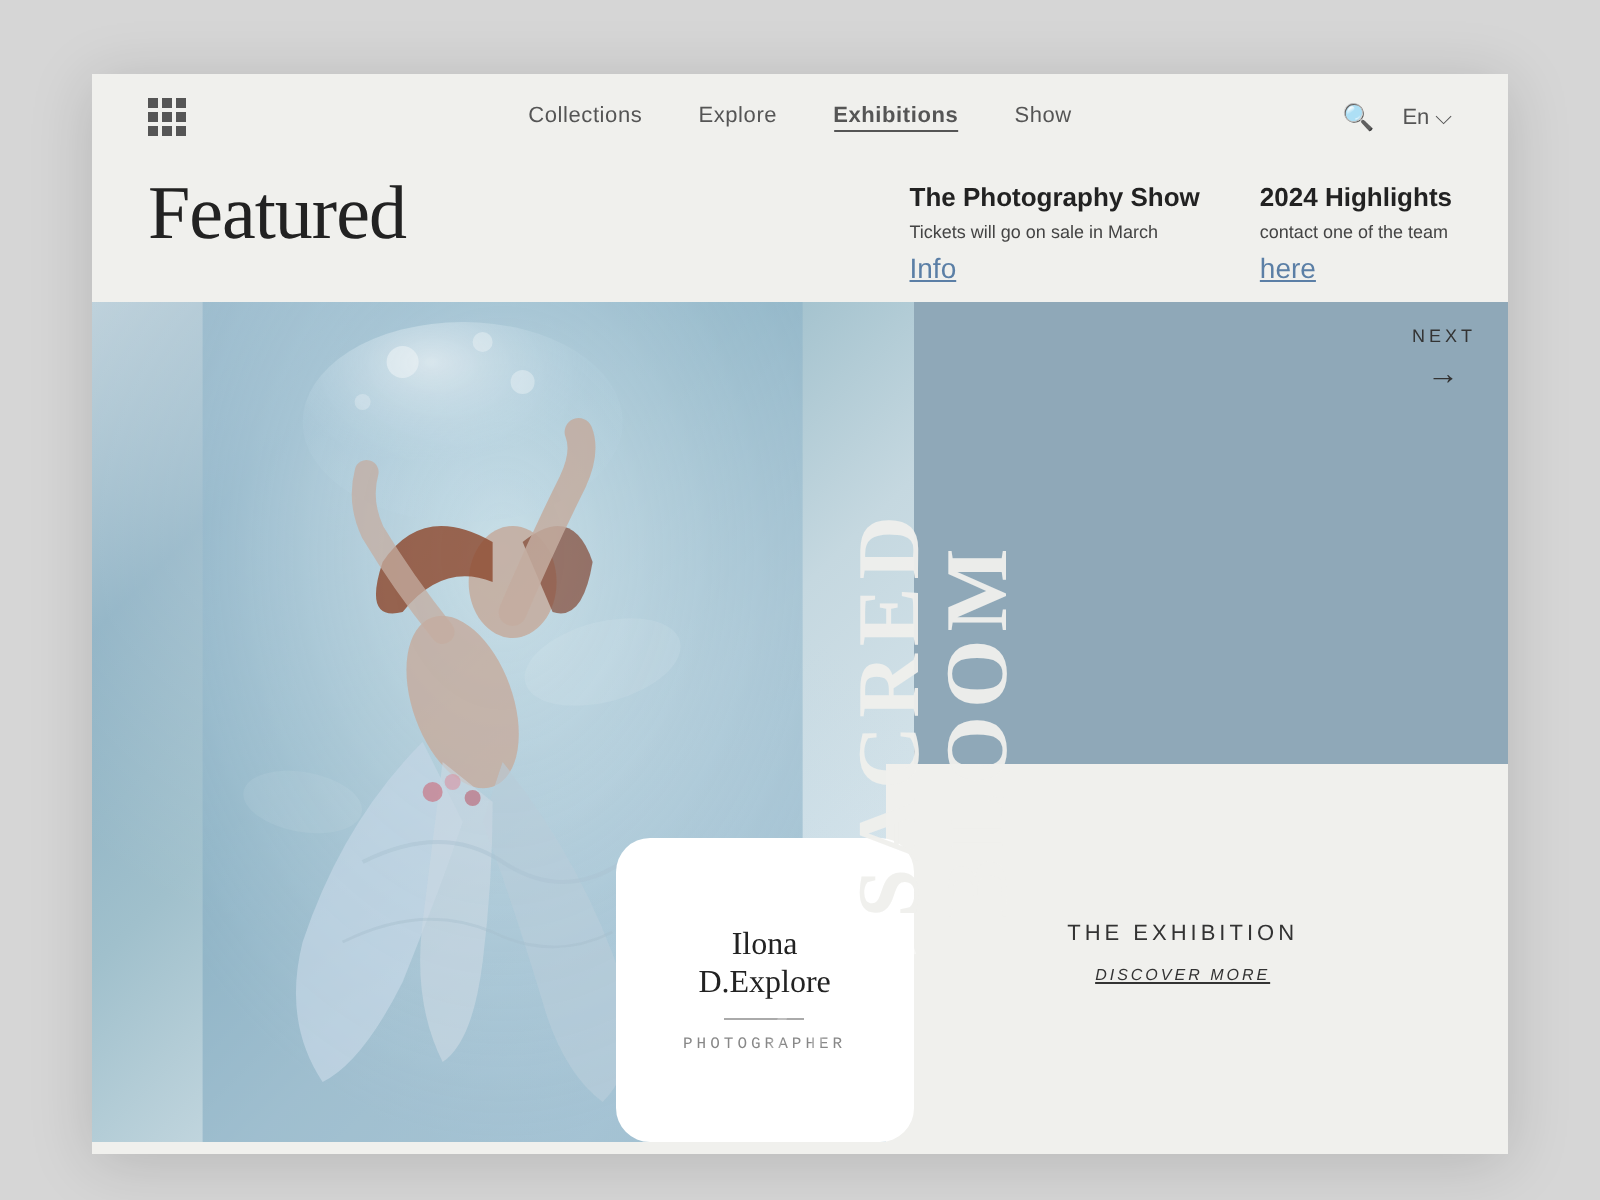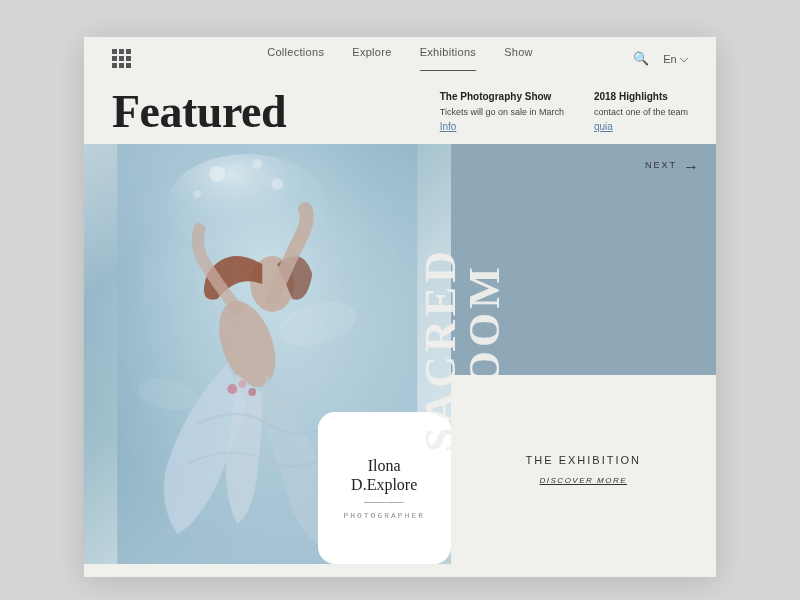--- a/index.html
+++ b/index.html
@@ -9,21 +9,21 @@
       display: flex;
       justify-content: center;
       align-items: center;
       width: 800px;
       height: 600px;
       font-family: 'Georgia', serif;
       overflow: hidden;
     }
 
     .page-wrapper {
-      width: 632px;
+      width: 708px;
       height: 540px;
       background: #f0f0ed;
       position: relative;
       box-shadow: 0 4px 30px rgba(0,0,0,0.15);
       margin-top: 13px;
     }
 
     
     .navbar {
       display: flex;
@@ -62,21 +62,22 @@
       font-family: 'Arial', sans-serif;
       font-size: 11px;
       color: #555;
       text-decoration: none;
       cursor: pointer;
       letter-spacing: 0.3px;
     }
 
     .nav-link.active {
       border-bottom: 1.5px solid #555;
-      padding-bottom: 12px;
+      padding-bottom: 1px;
+      font-weight: bold;
     }
 
     .nav-right {
       display: flex;
       align-items: center;
       gap: 14px;
       margin-left: auto;
     }
 
     .nav-search-icon {
@@ -97,22 +98,22 @@
 
     
     .featured-row {
       display: flex;
       align-items: flex-start;
       padding: 4px 28px 6px 28px;
     }
 
     .featured-title {
       font-family: 'Georgia', serif;
-      font-size: 46px;
-      font-weight: bold;
+      font-size: 38px;
+      font-weight: normal;
       color: #222;
       letter-spacing: -0.5px;
     }
 
     .featured-info {
       margin-left: auto;
       display: flex;
       gap: 30px;
       padding-top: 4px;
     }
@@ -120,29 +121,29 @@
     .info-block {
       font-family: 'Arial', sans-serif;
       font-size: 9px;
       color: #444;
       line-height: 1.5;
     }
 
     .info-block .info-title {
       font-weight: bold;
       color: #222;
-      font-size: 10px;
+      font-size: 13px;
       margin-bottom: 2px;
     }
 
     .info-block a {
       color: #5b7fa6;
       text-decoration: underline;
       cursor: pointer;
-      font-size: 10px;
+      font-size: 14px;
     }
 
     
     .main-content {
       position: relative;
       width: 100%;
       height: 420px;
       overflow: hidden;
     }
 
@@ -187,26 +188,27 @@
       top: 10px;
       right: 16px;
       display: flex;
       align-items: center;
       gap: 6px;
       font-family: 'Arial', sans-serif;
       font-size: 9px;
       letter-spacing: 1px;
       color: #333;
       cursor: pointer;
+      flex-direction: column;
     }
 
     
     .exhibition-panel {
       position: absolute;
-      right: 0;
+      right: 14px;
       top: 55%;
       width: 42%;
       height: 45%;
       background: #f0f0ed;
       display: flex;
       flex-direction: column;
       justify-content: center;
       align-items: center;
       padding: 10px 8px;
       text-align: center;
@@ -380,23 +382,23 @@
   <div class="featured-row">
     <h1 class="featured-title">Featured</h1>
 
     <div class="featured-info">
       <div class="info-block">
         <div class="info-title">The Photography Show</div>
         <div>Tickets will go on sale in March</div>
         <a>Info</a>
       </div>
       <div class="info-block">
-        <div class="info-title">2018 Highlights</div>
+        <div class="info-title">2024 Highlights</div>
         <div>contact one of the team</div>
-        <a>quia</a>
+        <a>here</a>
       </div>
     </div>
   </div>
 
   <div class="main-content">
 
     <div class="bg-image-left">
       <div class="water-overlay"></div>
 
       <svg viewBox="0 0 300 420" style="position:absolute;top:0;left:0;width:100%;height:100%;opacity:0.85">

